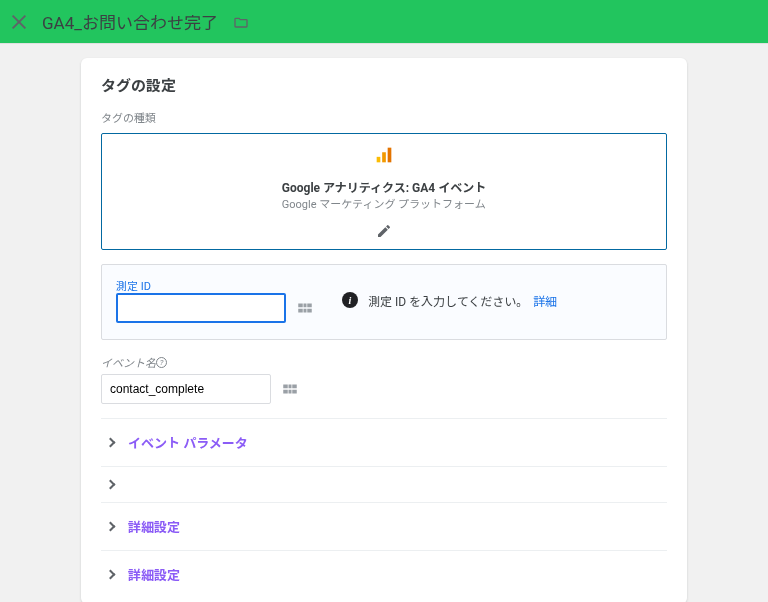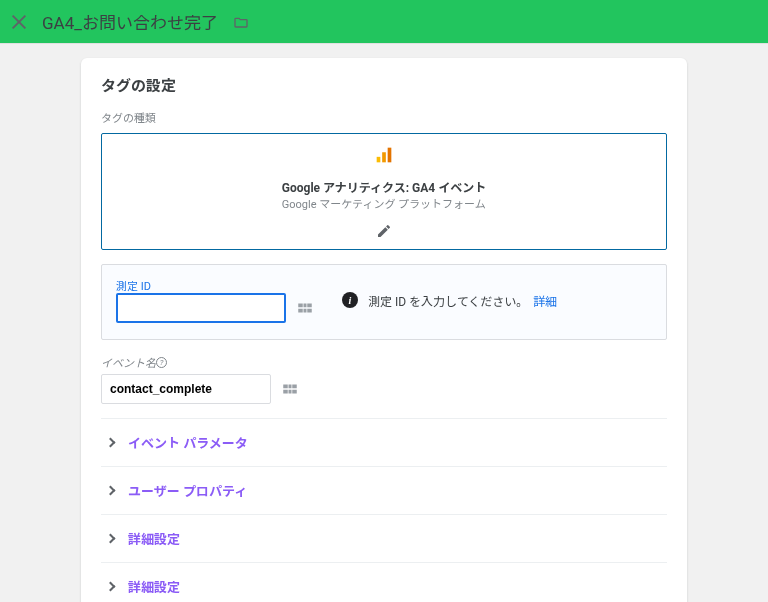--- a/index.html
+++ b/index.html
@@ -133,21 +133,20 @@
     display: flex; align-items: center; justify-content: center;
   }
   .ev-wrap { display: flex; align-items: center; gap: 6px; margin-bottom: 14px; }
   .ev-inp {
     width: 170px; height: 30px;
     border: 1px solid #dadce0;
     border-radius: 2px;
     padding: 0 8px;
     font-size: 12px;
     outline: none;
-    font-weight: bold;
   }
 
   
   .exp-row {
     border-top: 1px solid #eceff1;
     padding: 14px 2px;
     display: flex;
     align-items: center;
     gap: 14px;
     font-size: 13px;
@@ -248,21 +247,20 @@
         </svg>
       </span>
     </div>
 
     <div class="exp-row">
       <span class="chev"></span>
       <span>イベント パラメータ</span>
     </div>
     <div class="exp-row">
       <span class="chev"></span>
-      <span>ユーザー プロパティ</span>
     </div>
     <div class="exp-row">
       <span class="chev"></span>
       <span>詳細設定</span>
     </div>
     <div class="exp-row">
       <span class="chev"></span>
       <span>詳細設定</span>
     </div>
   </div>

